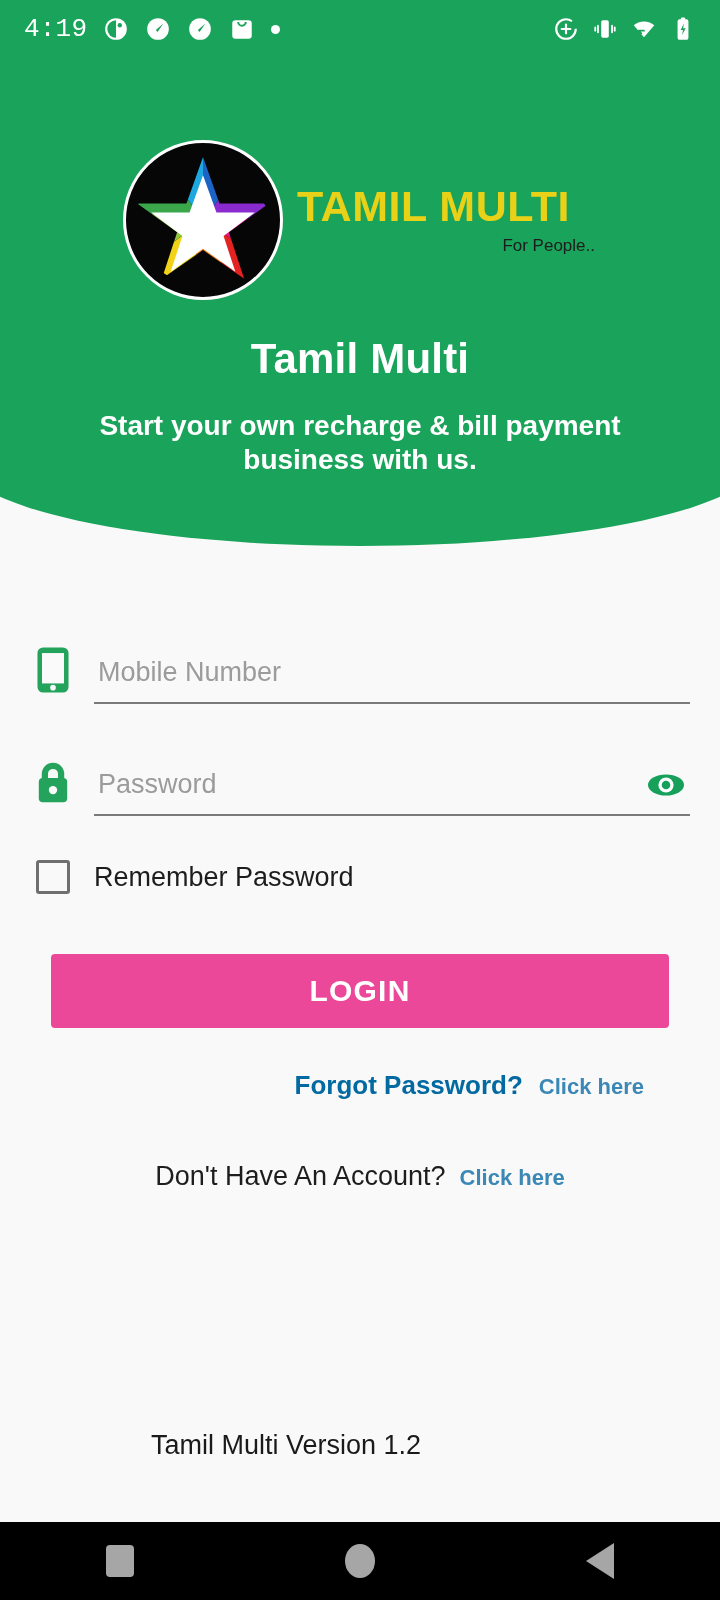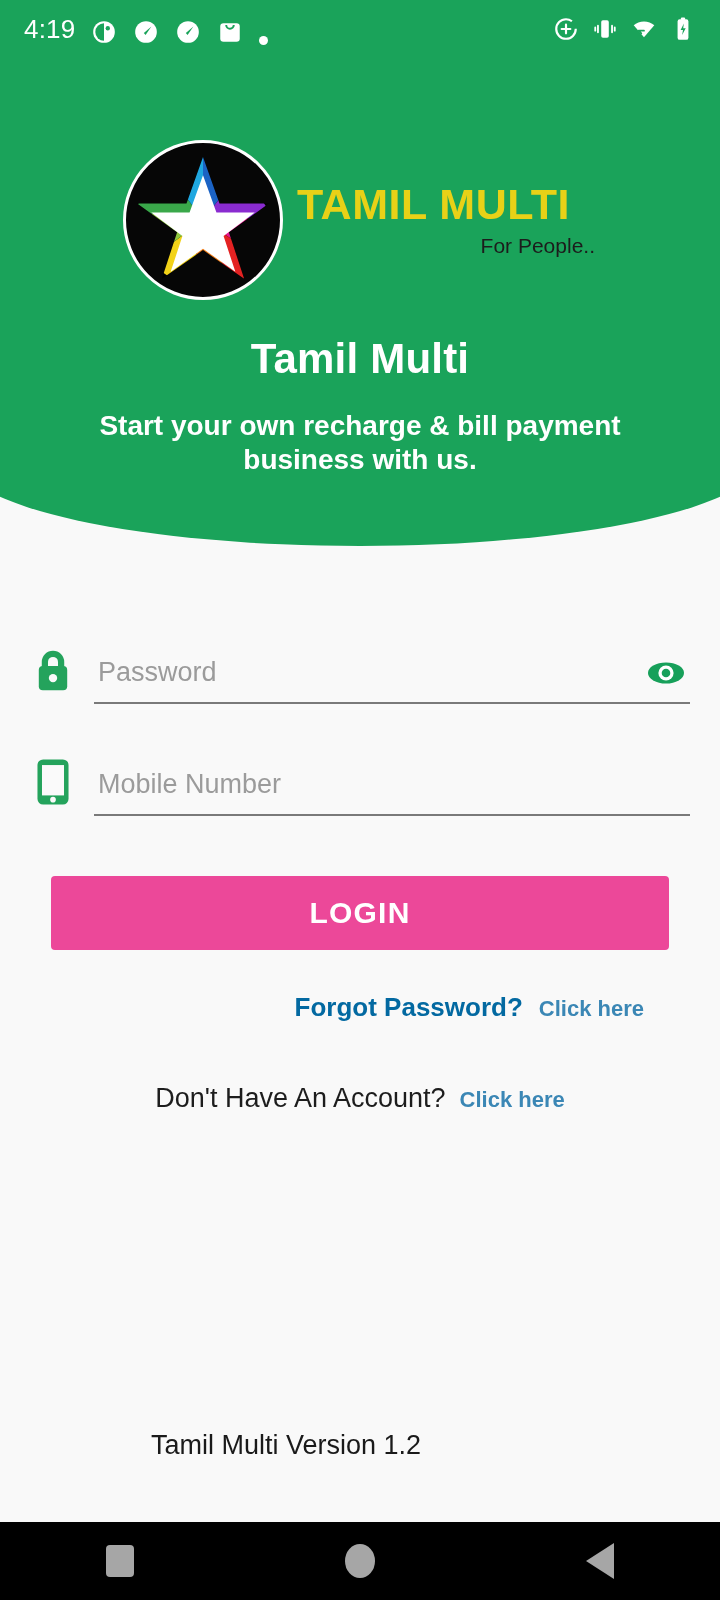--- a/index.html
+++ b/index.html
@@ -21,21 +21,21 @@
     overflow: hidden;
   }
   .header-inner { position: absolute; top: 0; left: 40px; width: 720px; height: 546px; }
 
   
   .statusbar {
     position: absolute; top: 0; left: 0; width: 720px; height: 58px;
     display: flex; align-items: center; justify-content: space-between;
     padding: 0 24px;
   }
-  .sb-left { display: flex; align-items: flex-end; gap: 16px; }
+  .sb-left { display: flex; align-items: center; gap: 16px; font-family: Liberation Mono, monospace; }
   .sb-right { display: flex; align-items: center; gap: 13px; }
   .clock { color: #fff; font-size: 26px; font-weight: 400; letter-spacing: .2px; }
   .sb-ico { width: 26px; height: 26px; display: block; }
   .sb-dot { width: 9px; height: 9px; border-radius: 50%; background: #fff; }
 
   
   .logo-row {
     position: absolute; top: 140px; left: 0; width: 720px;
     display: flex; align-items: center; justify-content: center; gap: 0;
   }
@@ -45,21 +45,21 @@
     border: 3px solid #ffffff;
     display: flex; align-items: center; justify-content: center;
     flex: none;
   }
   .logo-text { margin-left: 14px; width: 300px; }
   .brand {
     font-size: 43px; font-weight: 700; color: #e8d117;
     letter-spacing: .5px; line-height: 1; white-space: nowrap;
   }
   .brand-sub {
-    font-size: 21px; color: #1c1c1c; text-align: right;
+    font-size: 17px; color: #1c1c1c; text-align: right;
     margin-top: 8px; padding-right: 2px; font-weight: 400;
   }
 
   
   .hero { position: absolute; top: 335px; left: 0; width: 720px; text-align: center; }
   .hero-title { color: #fff; font-size: 42px; font-weight: 700; letter-spacing: .2px; }
   .hero-sub {
     color: #fff; font-size: 28px; font-weight: 700; line-height: 1.22;
     margin-top: 26px; padding: 0 52px;
   }
@@ -222,51 +222,55 @@
         <div class="hero-sub">Start your own recharge &amp; bill payment business with us.</div>
       </div>
 
     </div>
   </div>
 
   <div class="form">
 
     <div class="field">
       <span class="field-icon">
+        <svg width="34" height="48" viewBox="0 0 24 34">
+          <rect x="1" y="1" width="22" height="32" rx="4" fill="#24a35c"></rect>
+          <rect x="4.2" y="5" width="15.6" height="21.5" fill="#fafafa"></rect>
+          <circle cx="12" cy="29.5" r="2" fill="#fafafa"></circle>
+        </svg>
+      </span>
+      <div class="field-main">
+        <input class="field-input" type="text" placeholder="Mobile Number" style="">
+      </div>
+    </div>
+
+    <div class="field">
+      <span class="field-icon">
         <svg width="36" height="46" viewBox="0 0 26 34">
           <path d="M7 15V11a6 6 0 0 1 12 0v4" fill="none" stroke="#24a35c" stroke-width="4.6"></path>
           <rect x="2.5" y="14" width="21" height="18" rx="3" fill="#24a35c"></rect>
           <circle cx="13" cy="23" r="3.1" fill="#fafafa"></circle>
         </svg>
       </span>
       <div class="field-main">
         <input class="field-input" type="password" placeholder="Password" style="">
         <button class="eye-btn">
           <svg width="40" height="26" viewBox="0 0 40 26">
             <ellipse cx="20" cy="13" rx="18" ry="10.5" fill="#17a05a"></ellipse>
             <circle cx="20" cy="13" r="7.6" fill="#ffffff"></circle>
             <circle cx="20" cy="13" r="4.3" fill="#17a05a"></circle>
           </svg>
         </button>
       </div>
     </div>
 
-    <div class="field">
-      <span class="field-icon">
-        <svg width="34" height="48" viewBox="0 0 24 34">
-          <rect x="1" y="1" width="22" height="32" rx="4" fill="#24a35c"></rect>
-          <rect x="4.2" y="5" width="15.6" height="21.5" fill="#fafafa"></rect>
-          <circle cx="12" cy="29.5" r="2" fill="#fafafa"></circle>
-        </svg>
-      </span>
-      <div class="field-main">
-        <input class="field-input" type="text" placeholder="Mobile Number" style="">
-      </div>
-    </div>
-
+    <div class="remember">
+      <span class="checkbox"></span>
+      <span class="remember-label">Remember Password</span>
+    </div>
 
     <button class="login-btn">LOGIN</button>
 
     <div class="forgot-row">
       <span class="muted-bold">Forgot Password?</span>
       <span class="link">Click here</span>
     </div>
 
     <div class="signup-row">
       <span class="muted">Don't Have An Account?</span>

